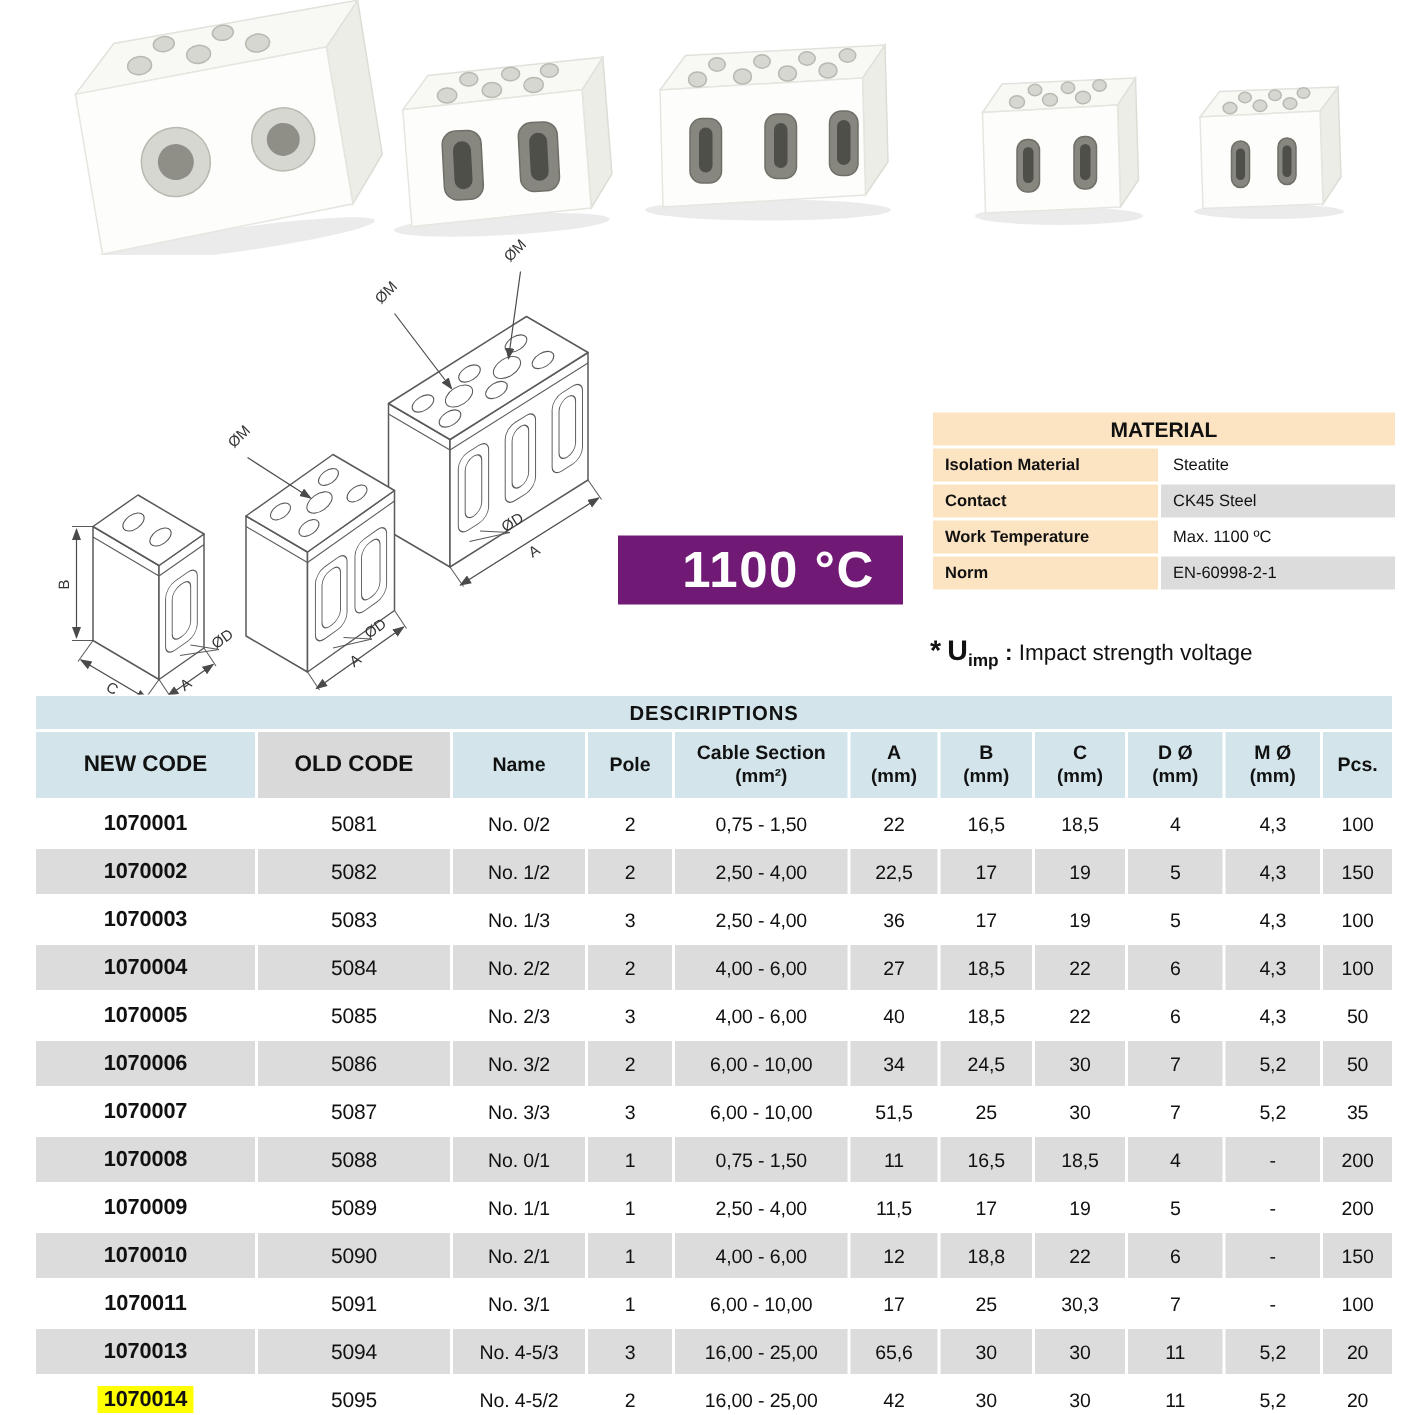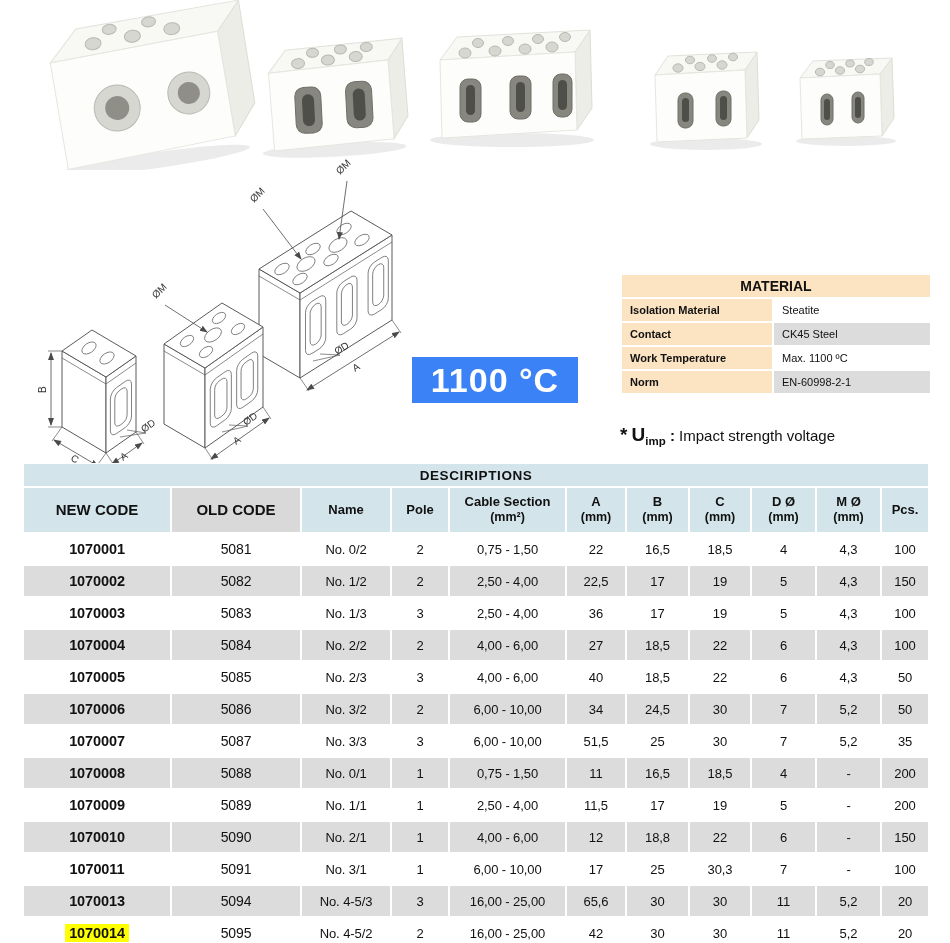--- a/index.html
+++ b/index.html
@@ -255,21 +255,21 @@
     <line class="thin" x1="126" y1="289" x2="134" y2="301"></line>
     <line class="dim" x1="102" y1="321" x2="132" y2="300" marker-start="url(#arrS)" marker-end="url(#arr)"></line>
     <text class="dimtxt" x="113" y="318" transform="rotate(-35 113 318)">A</text>
 
     <line class="thin" x1="110" y1="294" x2="136" y2="290"></line>
     <line class="thin" x1="117" y1="287" x2="136" y2="290"></line>
     <text class="dimtxt" x="134" y="290" transform="rotate(-35 134 290)">ØD</text>
   </g>
 </svg>
 
-<div id="temp-badge" class="abs" style="background: #3b82f6;">
+<div id="temp-badge" class="abs" style="background: #701a75; padding-left: 24px;">
   <span>1100 °C</span>
 </div>
 
 <table id="material" class="abs">
   <thead>
     <tr>
         <th colspan="2">MATERIAL</th>
       </tr>
   </thead>
   <tbody id="material-body">

